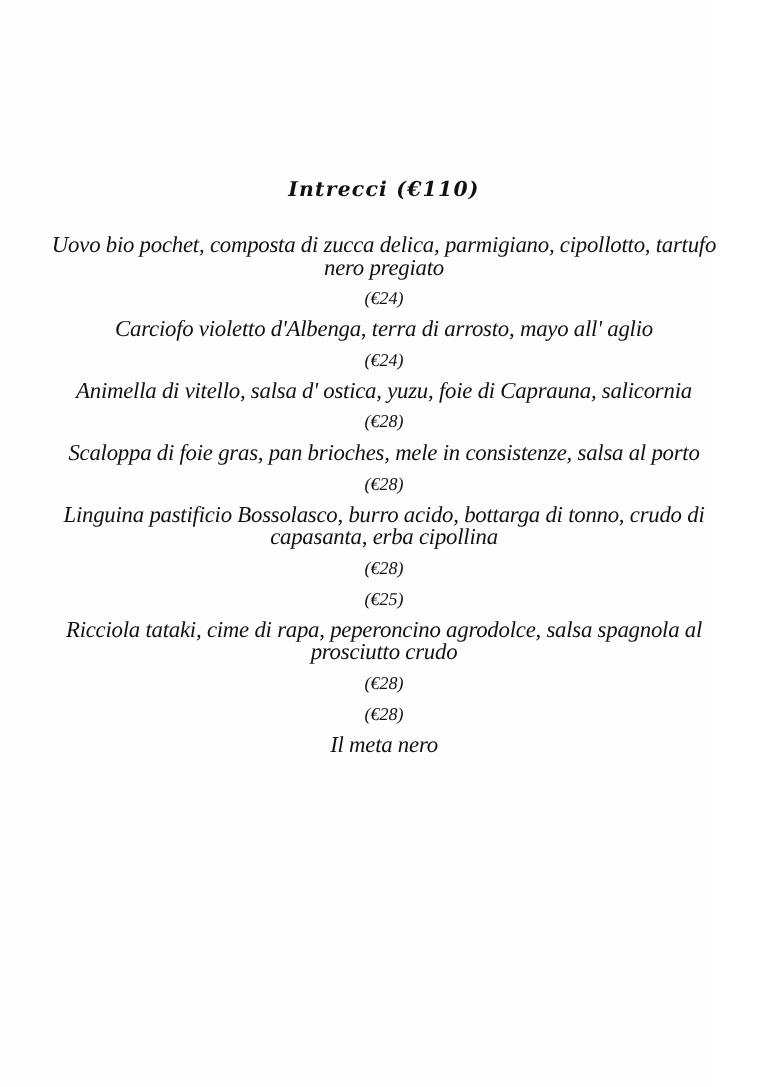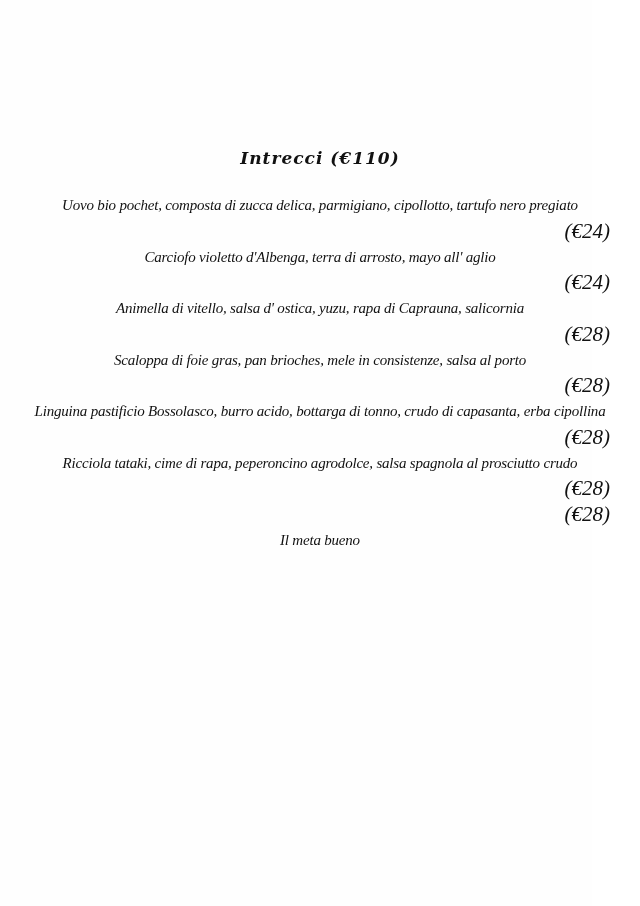--- a/index.html
+++ b/index.html
@@ -39,67 +39,67 @@
       line-height: 24px;
       margin: 0 0 26px 0;
       color: #111;
     }
     .item {
       margin: 0;
     }
     .dish {
       font-style: italic;
       font-weight: normal;
-      font-size: 15px;
+      font-size: 19px;
       line-height: 18.5px;
       margin: 0;
       padding: 0 4px;
       letter-spacing: -0.2px;
     }
     .price {
       font-style: italic;
-      font-size: 21px;
+      font-size: 15px;
       line-height: 18px;
       margin: 7px 0 8px 0;
-      text-align: right;
     }
   </style>
 </head>
 <body>
 
 <div class="page">
   <div class="menu">
     <h2 class="section-title">Intrecci (€110)</h2>
 
     <div class="item">
       <p class="dish">Uovo bio pochet, composta di zucca delica, parmigiano, cipollotto, tartufo nero pregiato</p>
       <p class="price">(€24)</p>
     </div>
     <div class="item">
       <p class="dish">Carciofo violetto d'Albenga, terra di arrosto, mayo all' aglio</p>
       <p class="price">(€24)</p>
     </div>
     <div class="item">
-      <p class="dish">Animella di vitello, salsa d' ostica, yuzu, rapa di Caprauna, salicornia</p>
+      <p class="dish">Animella di vitello, salsa d' ostica, yuzu, foie di Caprauna, salicornia</p>
       <p class="price">(€28)</p>
     </div>
     <div class="item">
       <p class="dish">Scaloppa di foie gras, pan brioches, mele in consistenze, salsa al porto</p>
       <p class="price">(€28)</p>
     </div>
     <div class="item">
       <p class="dish">Linguina pastificio Bossolasco, burro acido, bottarga di tonno, crudo di capasanta, erba cipollina</p>
       <p class="price">(€28)</p>
     </div>
     <div class="item">
+      <p class="price">(€25)</p>
     </div>
     <div class="item">
       <p class="dish">Ricciola tataki, cime di rapa, peperoncino agrodolce, salsa spagnola al prosciutto crudo</p>
       <p class="price">(€28)</p>
     </div>
     <div class="item">
       <p class="price">(€28)</p>
     </div>
     <div class="item">
-      <p class="dish">Il meta bueno</p>
+      <p class="dish">Il meta nero</p>
     </div>
   </div>
 </div>
 
 </body></html>

